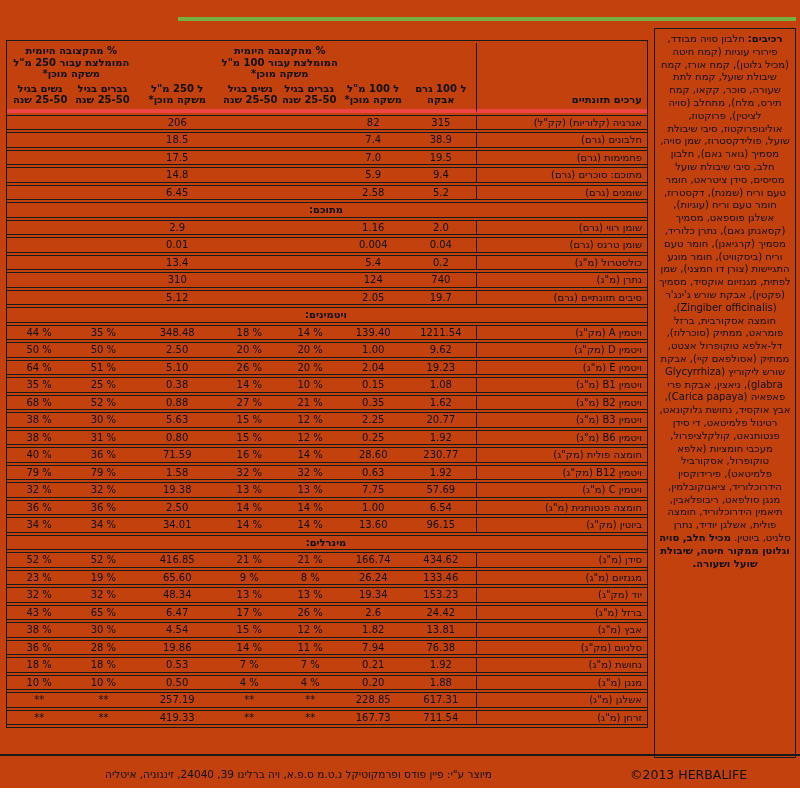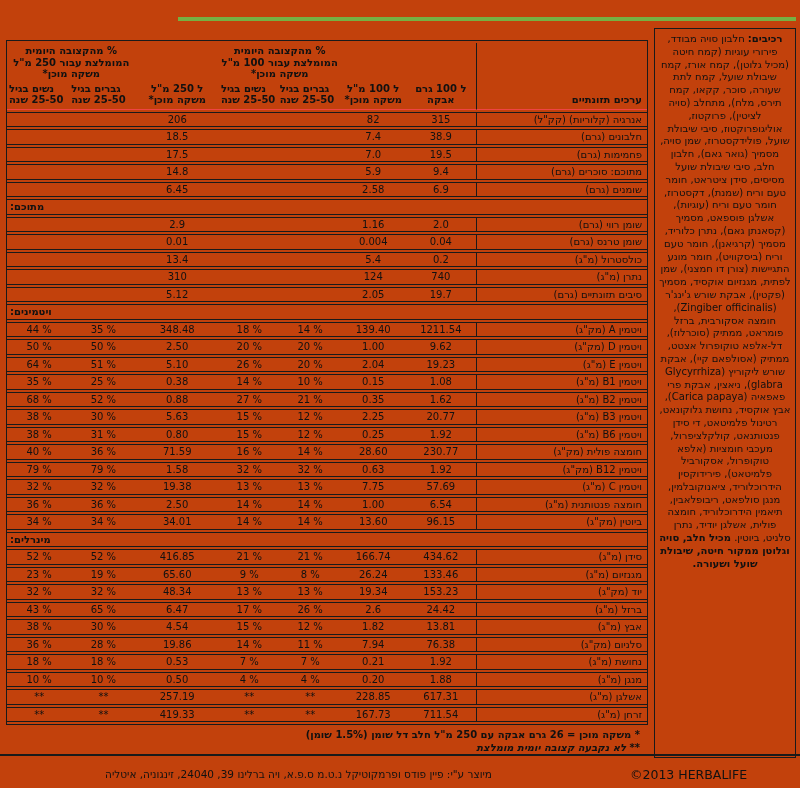--- a/index.html
+++ b/index.html
@@ -11,31 +11,31 @@
   
   .ing-box{position:absolute;top:28px;right:4px;width:142px;height:730px;
            border:1.5px solid #1a1a1a;padding:4px 4px;box-sizing:border-box;
            font-size:10px;line-height:12.8px;text-align:center;overflow:hidden;}
   .ing-box b{font-weight:bold;}
 
   
   .tbl-area{position:absolute;top:40px;left:6px;width:642px;}
   table.ntable{width:100%;table-layout:fixed;border-collapse:separate;border-spacing:0 2px;
                border:1.5px solid #1a1a1a;font-size:10px;}
-  thead th{font-weight:bold;vertical-align:bottom;padding:2px 2px 3px 2px;border-bottom:1px solid #ef4444;
+  thead th{font-weight:bold;vertical-align:bottom;padding:2px 2px 3px 2px;border-bottom:4px solid #ef4444;
            font-size:10px;line-height:11.5px;text-align:center;}
   th.h-lbl{text-align:right;border-left:1px solid #1a1a1a;padding-right:5px;}
   .grp-title{text-align:center;margin-bottom:3px;}
   .grp-cols{display:flex;}
-  .grp-cols div{flex:1;text-align:left;}
+  .grp-cols div{flex:1;text-align:center;}
   tbody td{border-top:1px solid #1a1a1a;border-bottom:1px solid #1a1a1a;
            padding:1px 3px;line-height:11.5px;font-size:10px;}
   td.lbl{text-align:right;border-left:1px solid #1a1a1a;padding-right:5px;}
   td.val{text-align:center;direction:ltr;}
-  td.sec{font-weight:bold;text-align:left;padding-right:5px;}
+  td.sec{font-weight:bold;text-align:center;padding-right:5px;}
 
   .footnotes{margin-top:3px;text-align:right;padding-left:4px;font-size:10px;line-height:13px;padding-right:8px;}
   .fn1{font-weight:bold;}
   .fn2{font-weight:bold;font-style:italic;}
 
   
   .footer{position:absolute;left:0;right:0;top:754px;height:40px;border-top:2.5px solid #1a1a1a;
           border-bottom:2px solid #1a1a1a;box-sizing:border-box;display:flex;align-items:center;}
   .mfg{flex:1;text-align:right;padding-right:78px;font-size:10.5px;line-height:14px;}
   .copyright{width:230px;text-align:left;padding-left:60px;font-size:12.5px;direction:ltr;box-sizing:border-box;}
@@ -127,21 +127,21 @@
             <td class="val">9.4</td>
             <td class="val">5.9</td>
             <td class="val"></td>
             <td class="val"></td>
             <td class="val">14.8</td>
             <td class="val"></td>
             <td class="val"></td>
           </tr>
           <tr>
             <td class="lbl">שומנים (גרם)</td>
-            <td class="val">6.9</td>
+            <td class="val">5.2</td>
             <td class="val">2.58</td>
             <td class="val"></td>
             <td class="val"></td>
             <td class="val">6.45</td>
             <td class="val"></td>
             <td class="val"></td>
           </tr>
           <tr>
             <td colspan="8" class="sec">מתוכם:</td>
           </tr>
@@ -417,24 +417,20 @@
             <td class="val">167.73</td>
             <td class="val">**</td>
             <td class="val">**</td>
             <td class="val">419.33</td>
             <td class="val">**</td>
             <td class="val">**</td>
           </tr>
         </tbody>
     </table>
 
-    <div class="footnotes">
-      <div class="fn1">* משקה מוכן = 26 גרם אבקה עם 250 מ"ל חלב דל שומן (1.5% שומן)</div>
-      <div class="fn2">** לא נקבעה קצובה יומית מומלצת</div>
-    </div>
   </div>
 
   <div class="footer">
     <div class="copyright">©2013 HERBALIFE</div>
     <div class="mfg">
       <div>מיוצר ע"י: פיין פודס ופרמקוטיקל נ.ט.מ ס.פ.א, ויה ברלינו 39, 24040, זינגוניה, איטליה</div>
     </div>
   </div>
 
 </div>

